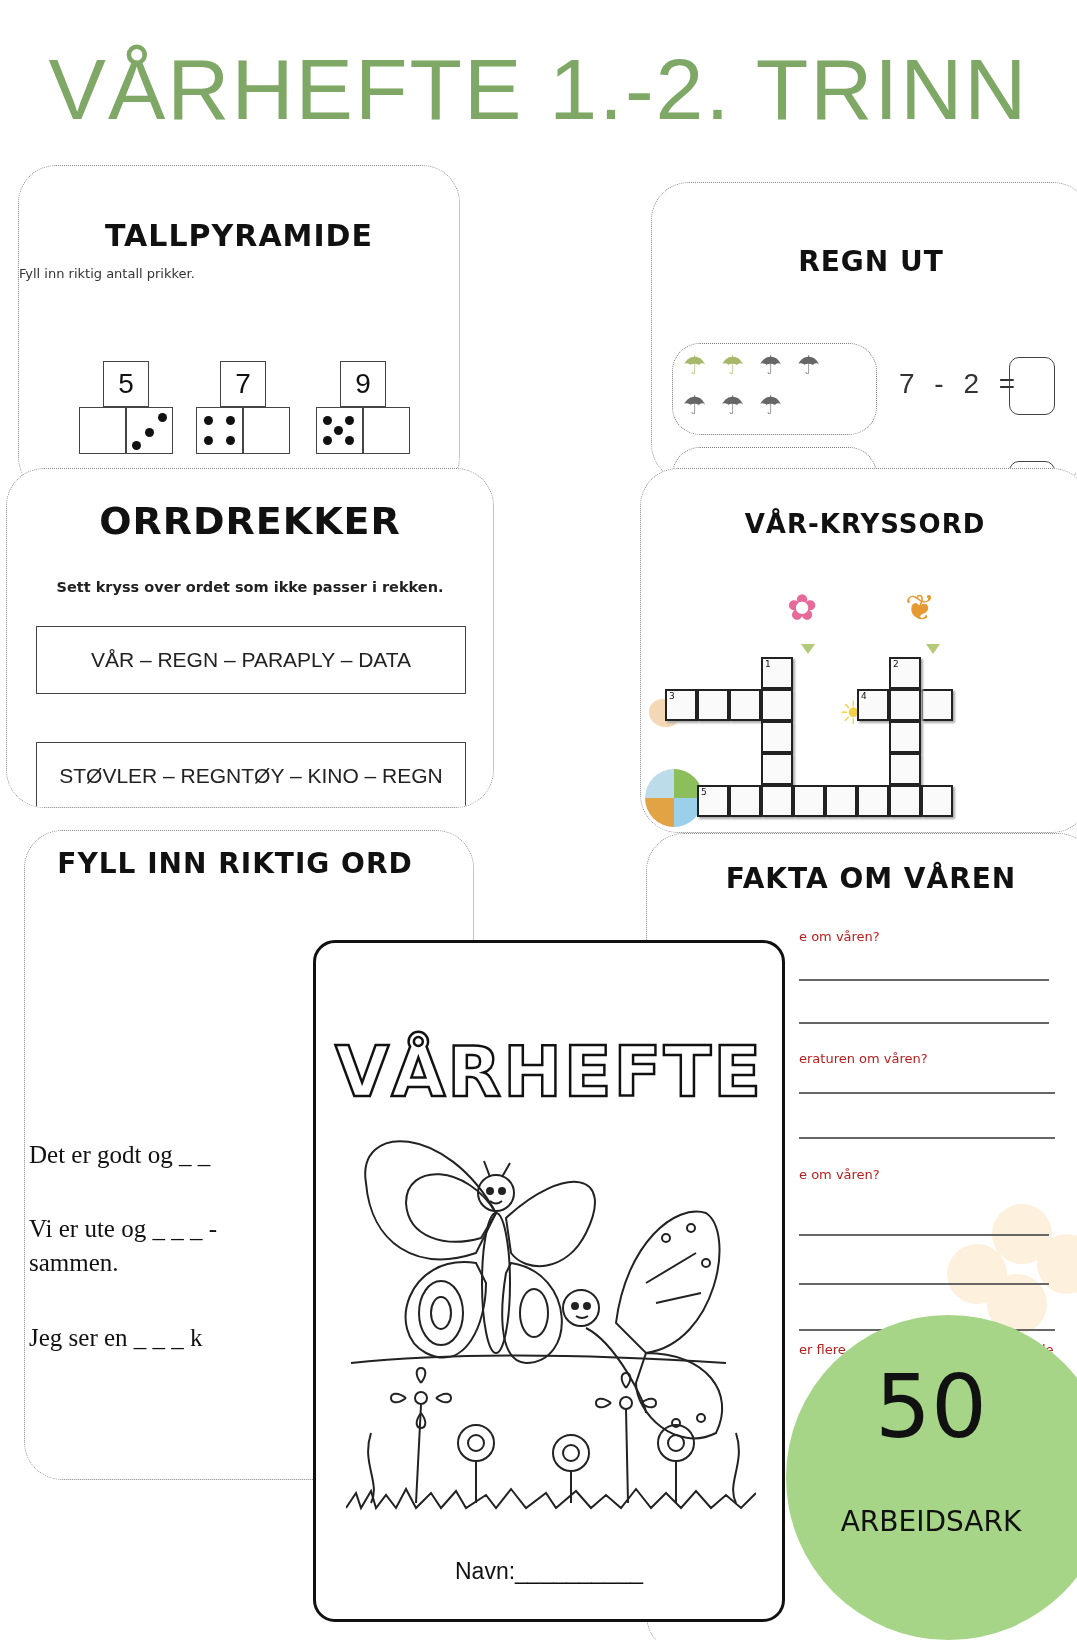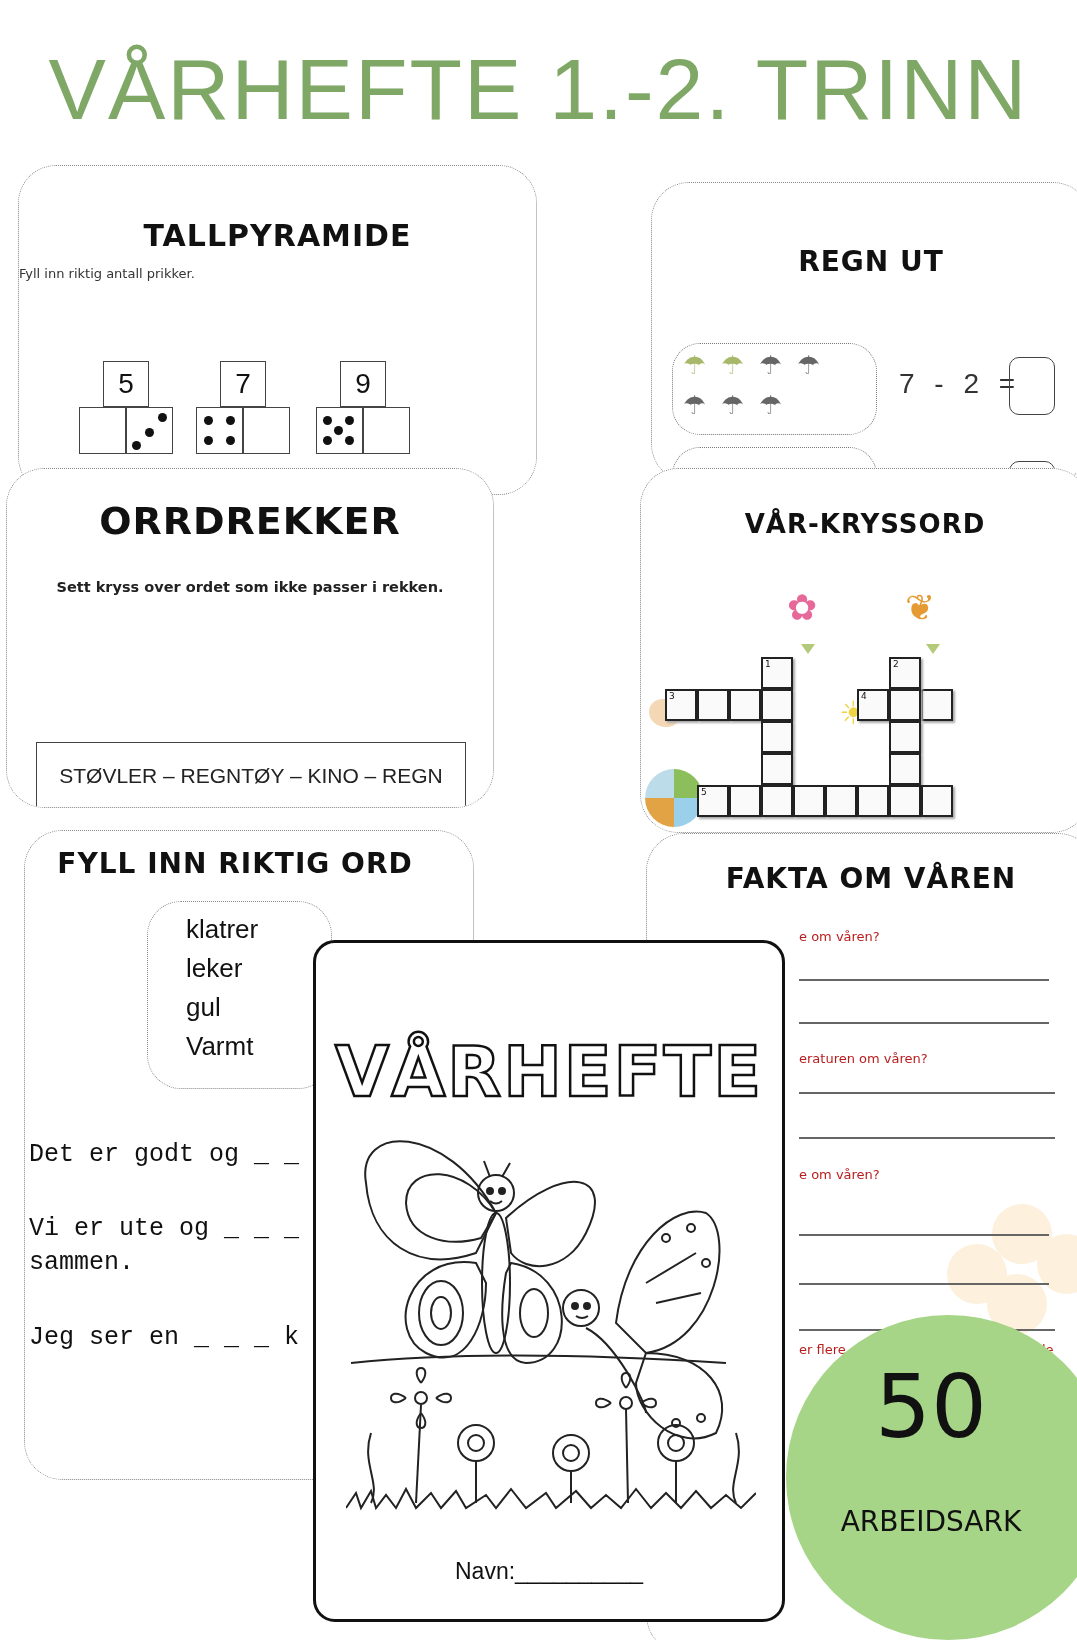--- a/index.html
+++ b/index.html
@@ -17,21 +17,21 @@
     border: 1.5px dotted #888; border-radius: 38px;
     overflow: hidden;
   }
   .sheet-title {
     position: absolute; width: 100%; text-align: center;
     font-family: "DejaVu Sans", sans-serif; font-weight: 900;
     color: #111; letter-spacing: 1px;
   }
 
   
-  #sheet-tall { left: 18px; top: 165px; width: 519px; height: 330px; }
+  #sheet-tall { left: 18px; top: 165px; width: 442px; height: 330px; }
   #sheet-tall .sheet-title { top: 52px; font-size: 30px; }
   #sheet-tall .sub { position: absolute; top: 100px; width: 100%; font-size: 13px; color: #333; }
   .pyr { position: absolute; top: 195px; width: 95px; height: 100px; }
   .pyr .top { position: absolute; left: 24px; top: 0; width: 46px; height: 46px; border: 1.5px solid #444; background:#fff;
     font-family: "Liberation Sans", sans-serif; font-size: 28px; text-align: center; line-height: 44px; }
   .pyr .bl, .pyr .br { position: absolute; top: 46px; width: 47px; height: 47px; border: 1.5px solid #444; background: #fff; }
   .pyr .bl { left: 0; } .pyr .br { left: 47px; }
   .dot { position: absolute; width: 9px; height: 9px; border-radius: 50%; background: #111; }
 
   
@@ -64,21 +64,21 @@
   .sun-pic { position: absolute; font-size: 32px; color: #f1d346; }
   .bird-pic { position: absolute; width: 30px; height: 28px; background: #f4d8b6; border-radius: 50% 50% 40% 60%; }
   .tree-pic { position: absolute; width: 58px; height: 58px; border-radius: 50%;
     background: conic-gradient(#8cbf5c 0 25%, #9ad0e9 25% 50%, #e2a344 50% 75%, #bcdcea 75% 100%); }
 
   
   #sheet-fyll { left: 24px; top: 830px; width: 450px; height: 650px; }
   #sheet-fyll .sheet-title { top: 16px; font-size: 28px; }
   .word-bank { position: absolute; left: 122px; top: 70px; width: 185px; height: 188px; border: 1.5px dotted #888; border-radius: 34px; }
   .word-bank div { font-family: "Liberation Sans", sans-serif; font-size: 26px; line-height: 39px; margin-left: 38px; color: #111; }
-  .sentence { position: absolute; left: 4px; font-family: Liberation Mono, monospace; font-size: 25px; color: #111; white-space: nowrap; line-height: 34px; }
+  .sentence { position: absolute; left: 4px; font-family: Liberation Serif, serif; font-size: 25px; color: #111; white-space: nowrap; line-height: 34px; }
 
   
   #sheet-fakta { left: 646px; top: 833px; width: 450px; height: 820px; }
   #sheet-fakta .sheet-title { top: 28px; font-size: 28px; }
   .q { position: absolute; font-size: 13px; color: #b91c1c; white-space: nowrap; }
   .ans-line { position: absolute; height: 1.5px; background: #666; }
   .faded-flower { position: absolute; left: 300px; top: 370px; width: 150px; height: 130px; }
   .faded-flower i { position: absolute; width: 60px; height: 60px; border-radius: 50%; background: #fdf0dc; }
 
   
@@ -200,20 +200,21 @@
   <div class="cell" style="left:152px;top:316px"></div>
   <div class="cell" style="left:184px;top:316px"></div>
   <div class="cell" style="left:216px;top:316px"></div>
   <div class="cell" style="left:248px;top:316px"></div>
   <div class="cell" style="left:280px;top:316px"></div>
 </div>
 
 <div class="sheet" id="sheet-orr">
   <div class="sheet-title">ORRDREKKER</div>
   <div class="instr">Sett kryss over ordet som ikke passer i rekken.</div>
+  <div class="word-row" style="top:157px">VÅR – REGN – PARAPLY – DATA</div>
   <div class="word-row" style="top:273px">STØVLER – REGNTØY – KINO – REGN</div>
 </div>
 
 <div class="sheet" id="sheet-fakta">
   <div class="sheet-title">FAKTA OM VÅREN</div>
   <div class="faded-flower">
     <i style="left:45px;top:0"></i>
       <i style="left:90px;top:30px"></i>
       <i style="left:0;top:40px"></i>
       <i style="left:40px;top:70px"></i>
@@ -227,26 +228,20 @@
   <div class="q" style="left:152px;top:333px">e om våren?</div>
   <div class="ans-line" style="left:152px;top:400px;width:250px"></div>
   <div class="ans-line" style="left:152px;top:449px;width:250px"></div>
   <div class="ans-line" style="left:152px;top:495px;width:256px"></div>
   <div class="q" style="left:152px;top:508px">er flere</div>
   <div class="q" style="left:395px;top:508px">le</div>
 </div>
 
 <div class="sheet" id="sheet-fyll">
   <div class="sheet-title" style="width:420px">FYLL INN RIKTIG ORD</div>
-  <div class="word-bank">
-    <div style="margin-top:8px">klatrer</div>
-    <div>leker</div>
-    <div>gul</div>
-    <div>Varmt</div>
-  </div>
   <div class="sentence" style="top:307px">Det er godt og  _ _</div>
   <div class="sentence" style="top:381px"> Vi er ute og  _ _ _ -</div>
   <div class="sentence" style="top:415px">sammen.</div>
   <div class="sentence" style="top:490px">Jeg ser en  _  _  _  k</div>
 </div>
 
 <div id="cover">
   <div class="cover-title">VÅRHEFTE</div>
   <svg class="cover-art" viewBox="0 0 410 390" fill="none" stroke="#222" stroke-width="2">
 

